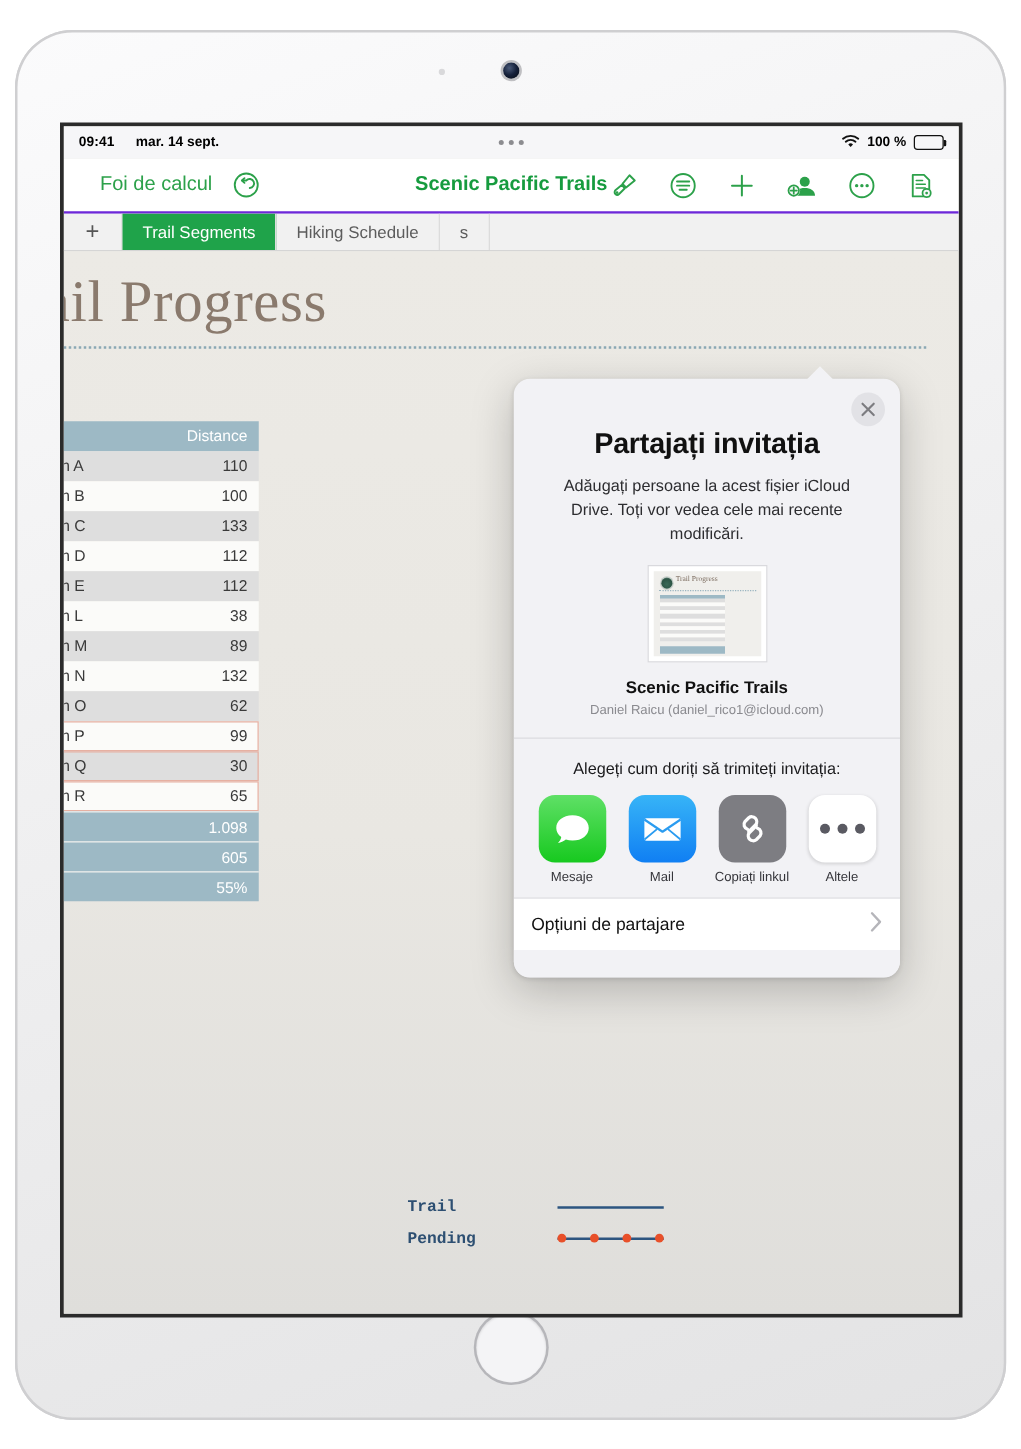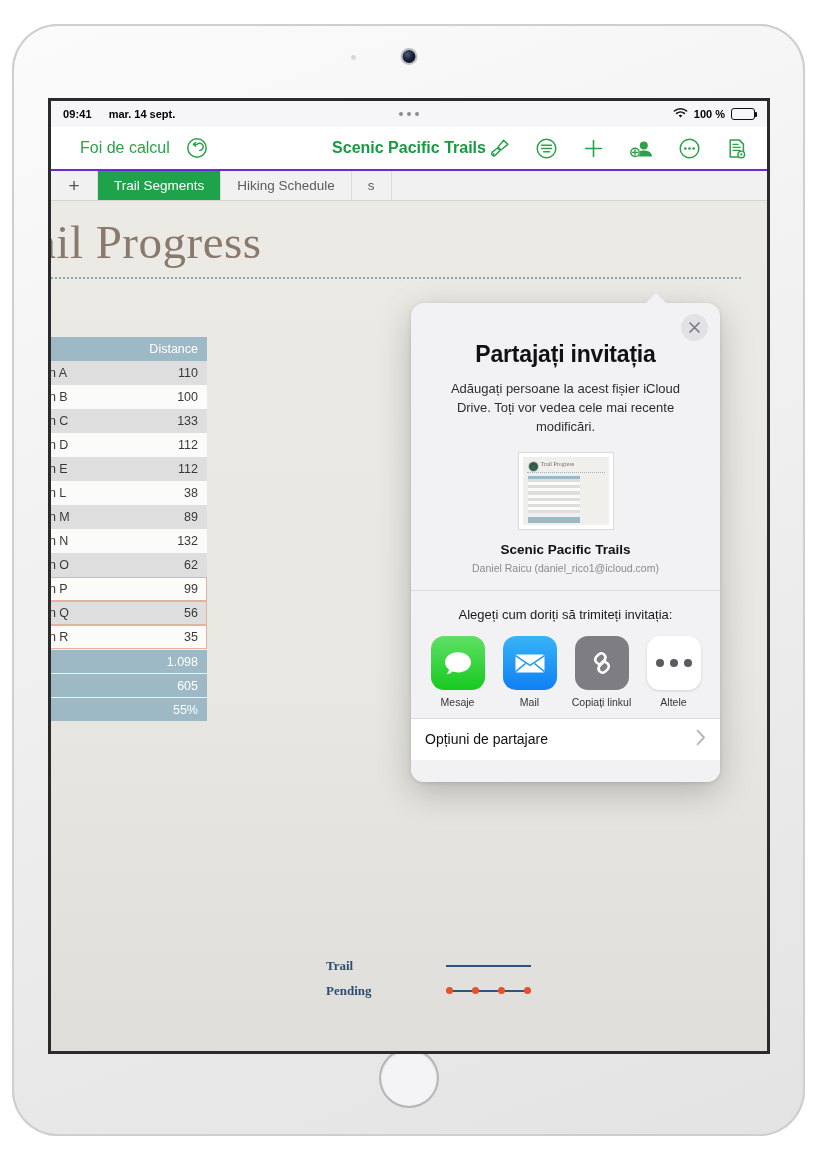--- a/index.html
+++ b/index.html
@@ -150,21 +150,21 @@
   .tsum {
     background:#9db9c5; color:#fff; height: 24px;
     display:flex; align-items:center; border-top:1px solid #f0f0ee;
   }
   .tsum .c-name { flex:1; padding-left:10px; }
   .tsum .c-val  { width: 74px; text-align:right; padding-right: 9px; }
 
   
   #legend {
     position:absolute; left: 275px; bottom: 48px;
-    font-family:Liberation Serif, serif;
+    font-family:Liberation Mono, monospace;
     font-size: 13px; font-weight: bold; color:#2d4f72;
   }
   .leg-row { display:flex; align-items:center; height: 25px; }
   .leg-label { width: 120px; }
   .leg-swatch { width: 85px; height: 12px; position:relative; }
   .leg-line { position:absolute; left:0; right:0; top: 5px; height: 2.5px; background:#2d5580; }
   .leg-dots { position:absolute; left:0; right:0; top:2px; display:flex; justify-content:space-between; }
   .leg-dot { width: 7px; height: 7px; border-radius:50%; background:#e8502a; }
 
   
@@ -413,25 +413,25 @@
         <div class="trow r-odd">
             <div class="c-name">ia Section O</div>
             <div class="c-val">62</div>
           </div>
         <div class="trow r-even r-sel">
             <div class="c-name">ia Section P</div>
             <div class="c-val">99</div>
           </div>
         <div class="trow r-odd r-sel">
             <div class="c-name">ia Section Q</div>
-            <div class="c-val">56</div>
+            <div class="c-val">30</div>
           </div>
         <div class="trow r-even r-sel">
             <div class="c-name">ia Section R</div>
-            <div class="c-val">35</div>
+            <div class="c-val">65</div>
           </div>
 
         <div class="tsum">
             <div class="c-name"></div>
             <div class="c-val">1.098</div>
           </div>
         <div class="tsum">
             <div class="c-name"></div>
             <div class="c-val">605</div>
           </div>

